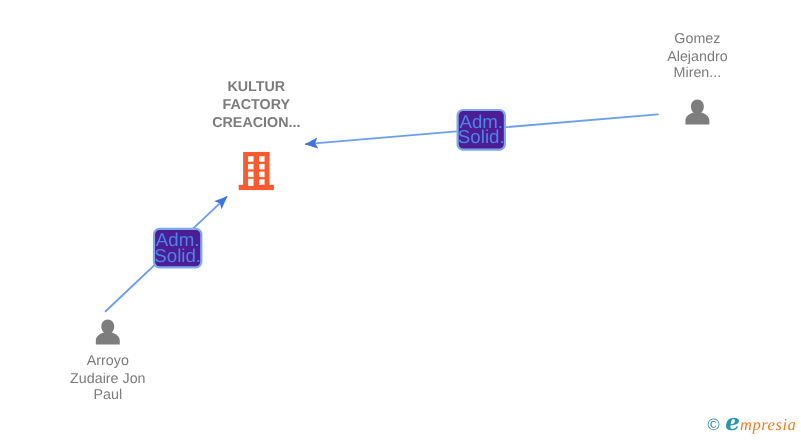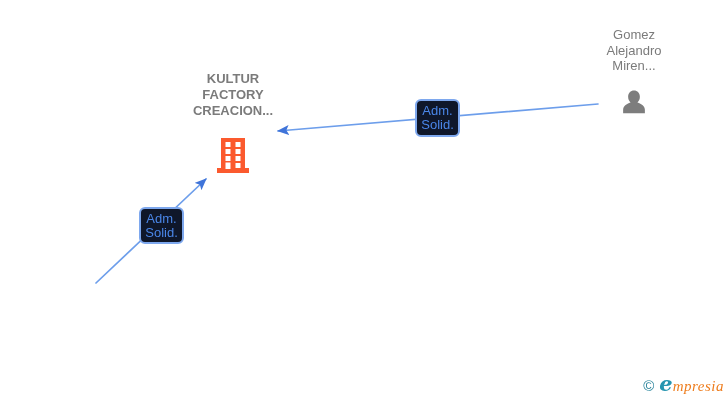--- a/index.html
+++ b/index.html
@@ -10,22 +10,22 @@
   .edges-svg{position:absolute;left:0;top:0;z-index:0;}
   .node{position:absolute;display:flex;flex-direction:column;align-items:center;z-index:1;justify-content:space-between;}
   .node-label{
     text-align:center;color:#7b7b7b;font-size:13px;line-height:15.5px;
     white-space:pre-line;
   }
   .node-label.company{font-weight:bold;line-height:16px;}
   .node-icon{flex:0 0 auto;}
   .edge-label{
     position:absolute;z-index:2;box-sizing:border-box;
-    background:#0f172a;border:2px solid #7ea8ee;border-radius:6px;
-    color:#4a86e8;font-size:13px;line-height:14px;text-align:center;
+    background:#4c1d95;border:2px solid #7ea8ee;border-radius:6px;
+    color:#4a86e8;font-size:17px;line-height:14px;text-align:center;
     display:flex;align-items:center;justify-content:center;
     white-space:pre-line;
   }
   .watermark{
     position:absolute;right:4px;bottom:4px;z-index:3;
     display:flex;align-items:baseline;gap:5px;cursor:pointer;
   }
   .wm-copy{color:#27839b;font-size:15px;}
   .wm-brand{font-family:"DejaVu Serif", serif;font-style:italic;}
   .wm-initial{color:#2695b0;font-size:21px;font-weight:bold;}
@@ -68,20 +68,30 @@
     <div class="node-label">Gomez
 Alejandro
 Miren...</div>
     <svg class="node-icon" style="margin-top:13px;" width="30" height="30" viewBox="0 0 24 24">
       <path fill="#7d7d7d" d="M12 2.8c2.75 0 4.7 2.1 4.7 5.05 0 1.85-.75 3.5-1.95 4.45
         3.3.95 5.95 2.95 5.95 5.8V21H3.3v-2.9c0-2.85 2.65-4.85 5.95-5.8
         C8.05 11.35 7.3 9.7 7.3 7.85 7.3 4.9 9.25 2.8 12 2.8z"></path>
     </svg>
   </div>
 
+  <div class="node" style="left:42px;top:287px;width:112px;">
+    <svg class="node-icon" width="30" height="30" viewBox="0 0 24 24">
+      <path fill="#7d7d7d" d="M12 2.8c2.75 0 4.7 2.1 4.7 5.05 0 1.85-.75 3.5-1.95 4.45
+        3.3.95 5.95 2.95 5.95 5.8V21H3.3v-2.9c0-2.85 2.65-4.85 5.95-5.8
+        C8.05 11.35 7.3 9.7 7.3 7.85 7.3 4.9 9.25 2.8 12 2.8z"></path>
+    </svg>
+    <div class="node-label" style="margin-top:3px;">Arroyo
+Zudaire Jon
+Paul</div>
+  </div>
 
   <div class="edge-label" style="left:415px;top:99px;width:45px;height:38px;">Adm.
 Solid.</div>
   <div class="edge-label" style="left:139px;top:207px;width:45px;height:37px;">Adm.
 Solid.</div>
 
   <div class="watermark">
     <span class="wm-copy">©</span>
     <span class="wm-brand"><span class="wm-initial">e</span><span class="wm-rest">mpresia</span></span>
   </div>

